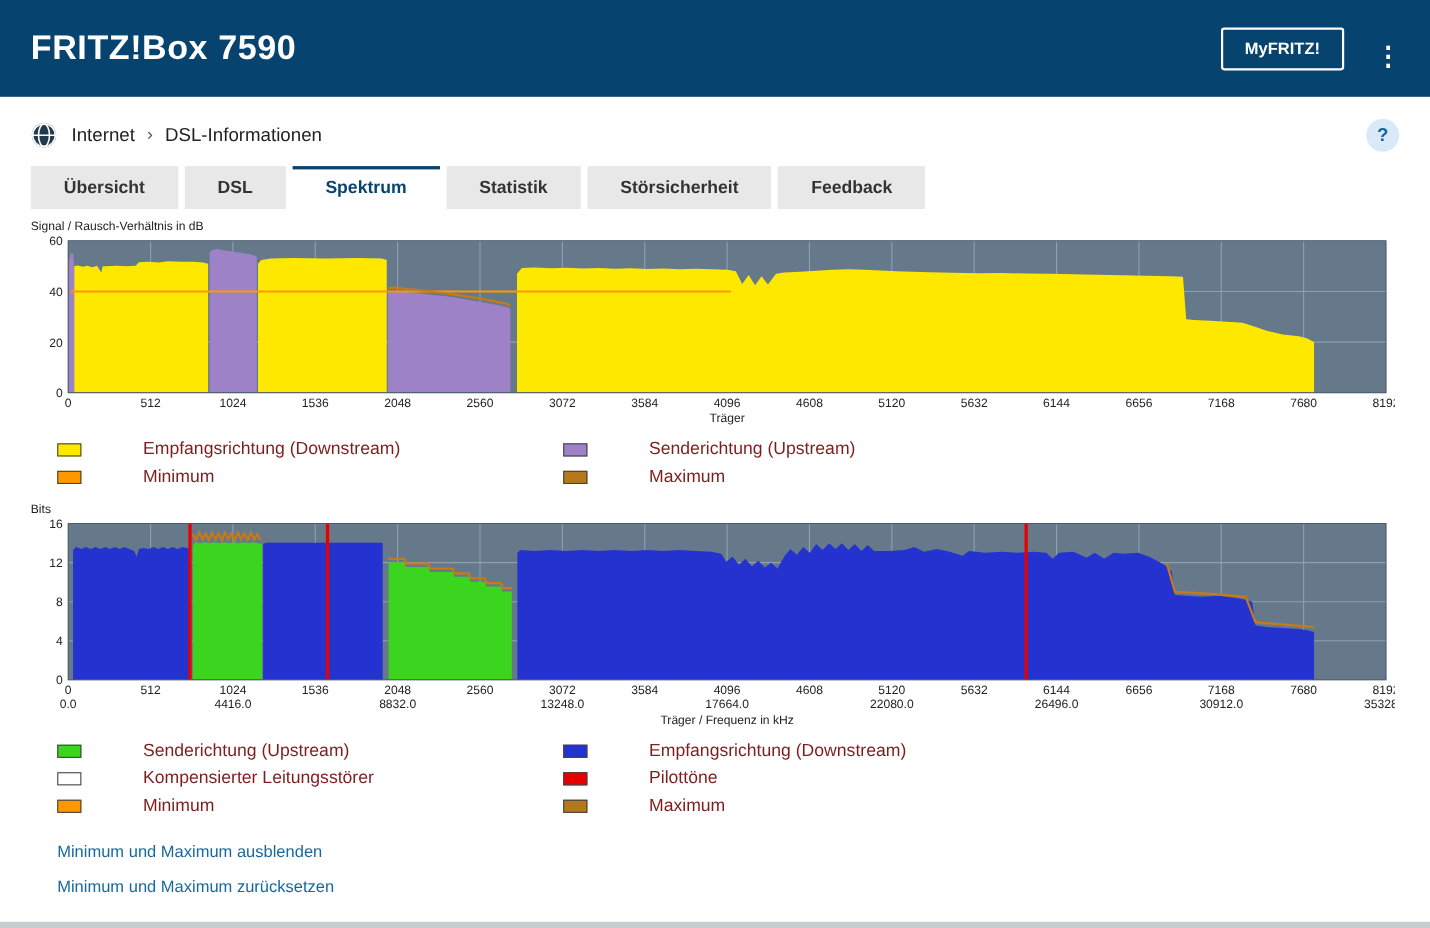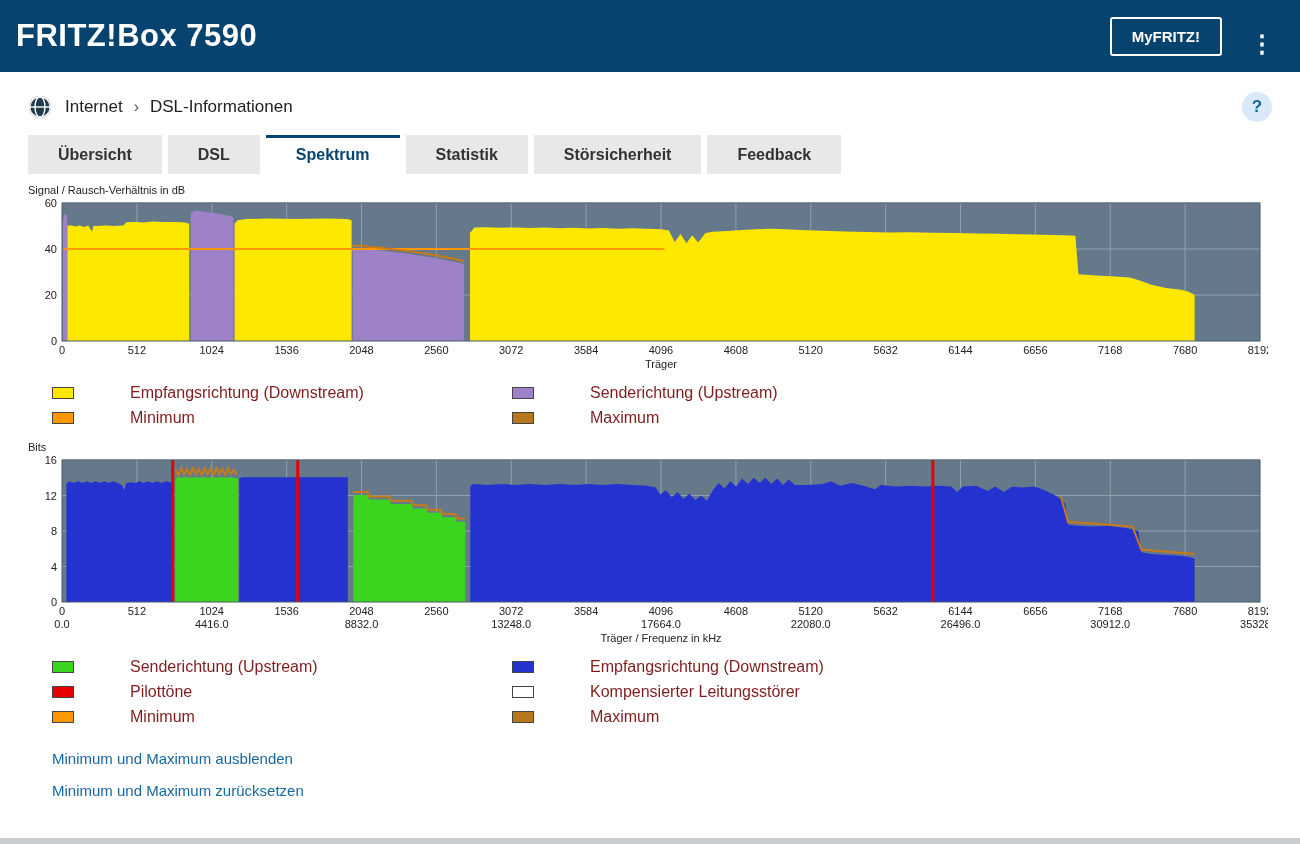--- a/index.html
+++ b/index.html
@@ -3,22 +3,22 @@
 <meta charset="utf-8">
 <style>
   * { box-sizing: border-box; }
   html,body { margin:0; padding:0; }
   body {
     width:1300px; height:844px; overflow:hidden; position:relative;
     background:#ffffff; font-family:"Liberation Sans", sans-serif; color:#222;
   }
   
   .app-header {
-    height:72px; background:#07436f; display:flex; align-items:center;
-    padding:0 26px 0 16px;
+    height:88px; background:#07436f; display:flex; align-items:center;
+    padding:0 26px 0 28px;
   }
   .app-title { color:#fff; font-size:31px; font-weight:bold; letter-spacing:0.5px; }
   .header-right { margin-left:auto; display:flex; align-items:flex-end; }
   .hdr-btn {
     background:transparent; color:#fff; border:2px solid #fff; border-radius:3px;
     font-family:inherit; font-size:15px; font-weight:bold; padding:9px 20px;
     margin-left:15px; cursor:pointer;
   }
   .kebab { color:#fff; font-size:24px; font-weight:bold; margin-left:28px; cursor:pointer; line-height:1; }
   
@@ -241,26 +241,26 @@
     <div class="legend">
         <div class="legend-item">
           <span class="swatch" style="background: rgb(59, 212, 31);"></span>
           <span>Senderichtung (Upstream)</span>
         </div>
         <div class="legend-item">
           <span class="swatch" style="background: rgb(36, 51, 207);"></span>
           <span>Empfangsrichtung (Downstream)</span>
         </div>
         <div class="legend-item">
+          <span class="swatch" style="background: rgb(255, 255, 255);"></span>
+          <span>Kompensierter Leitungsstörer</span>
+        </div>
+        <div class="legend-item">
           <span class="swatch" style="background: rgb(230, 0, 0);"></span>
           <span>Pilottöne</span>
-        </div>
-        <div class="legend-item">
-          <span class="swatch" style="background: rgb(255, 255, 255);"></span>
-          <span>Kompensierter Leitungsstörer</span>
         </div>
         <div class="legend-item">
           <span class="swatch" style="background: rgb(255, 152, 0);"></span>
           <span>Minimum</span>
         </div>
         <div class="legend-item">
           <span class="swatch" style="background: rgb(181, 120, 29);"></span>
           <span>Maximum</span>
         </div>
       </div>

